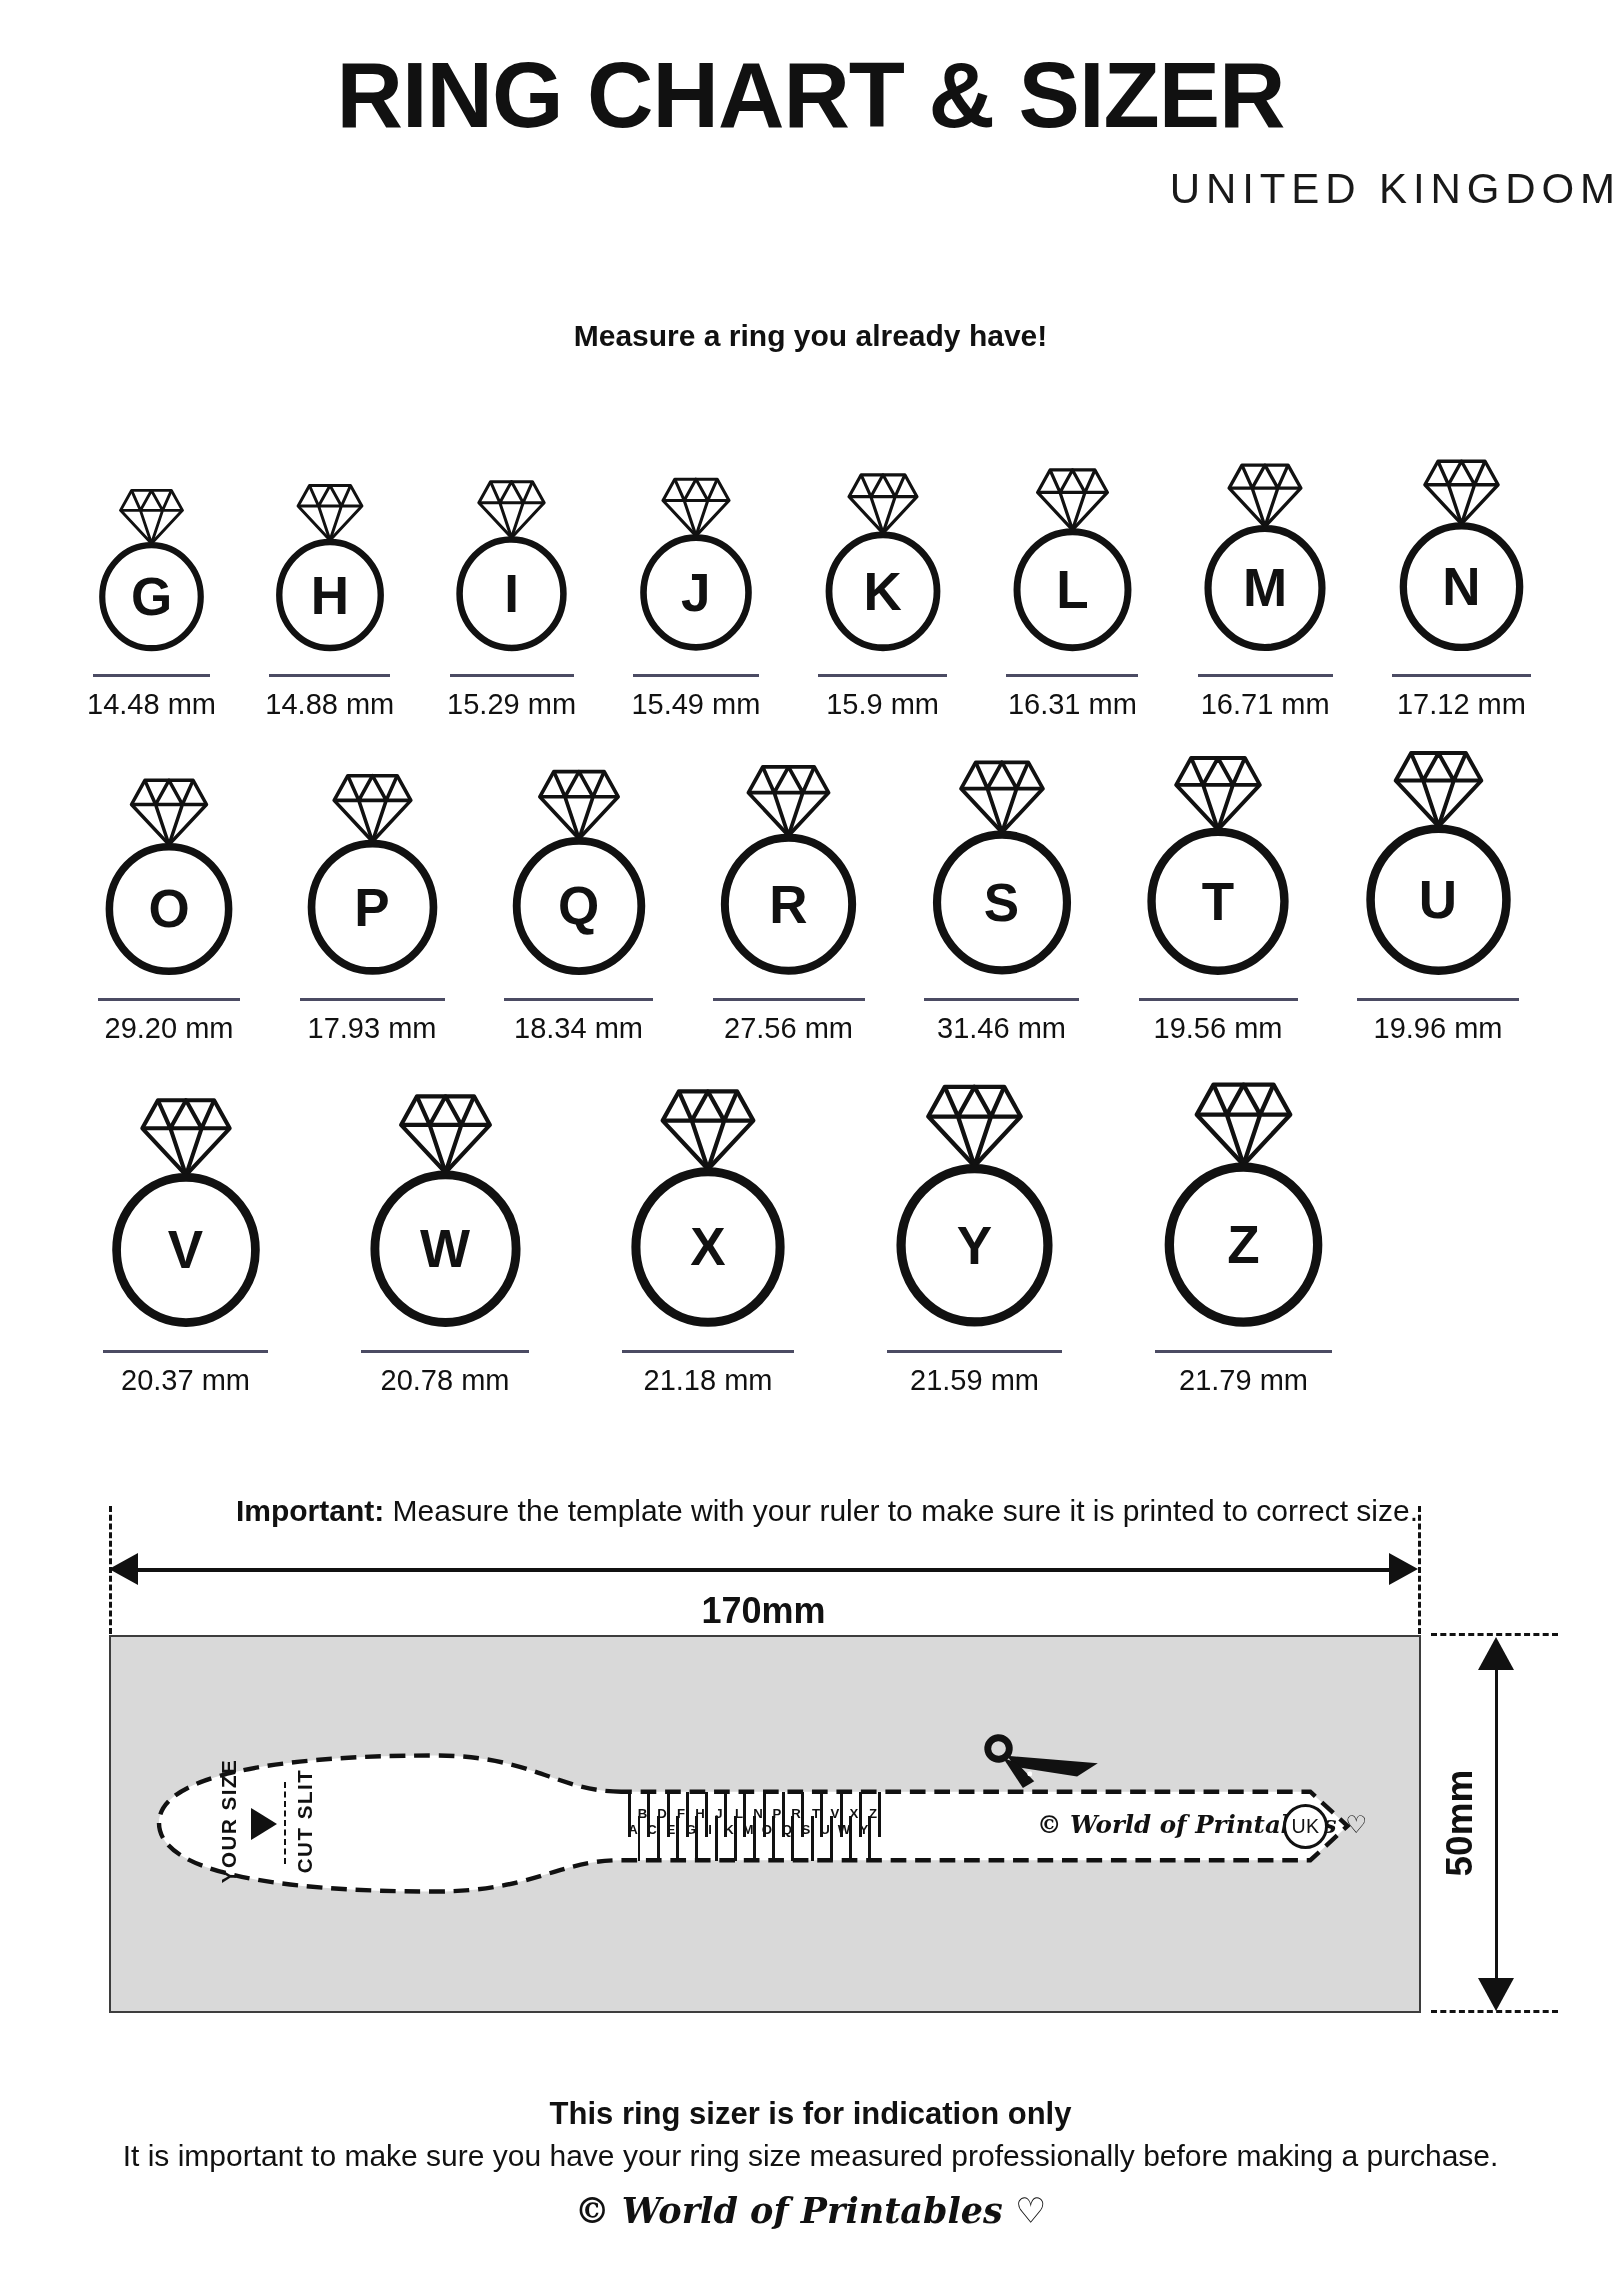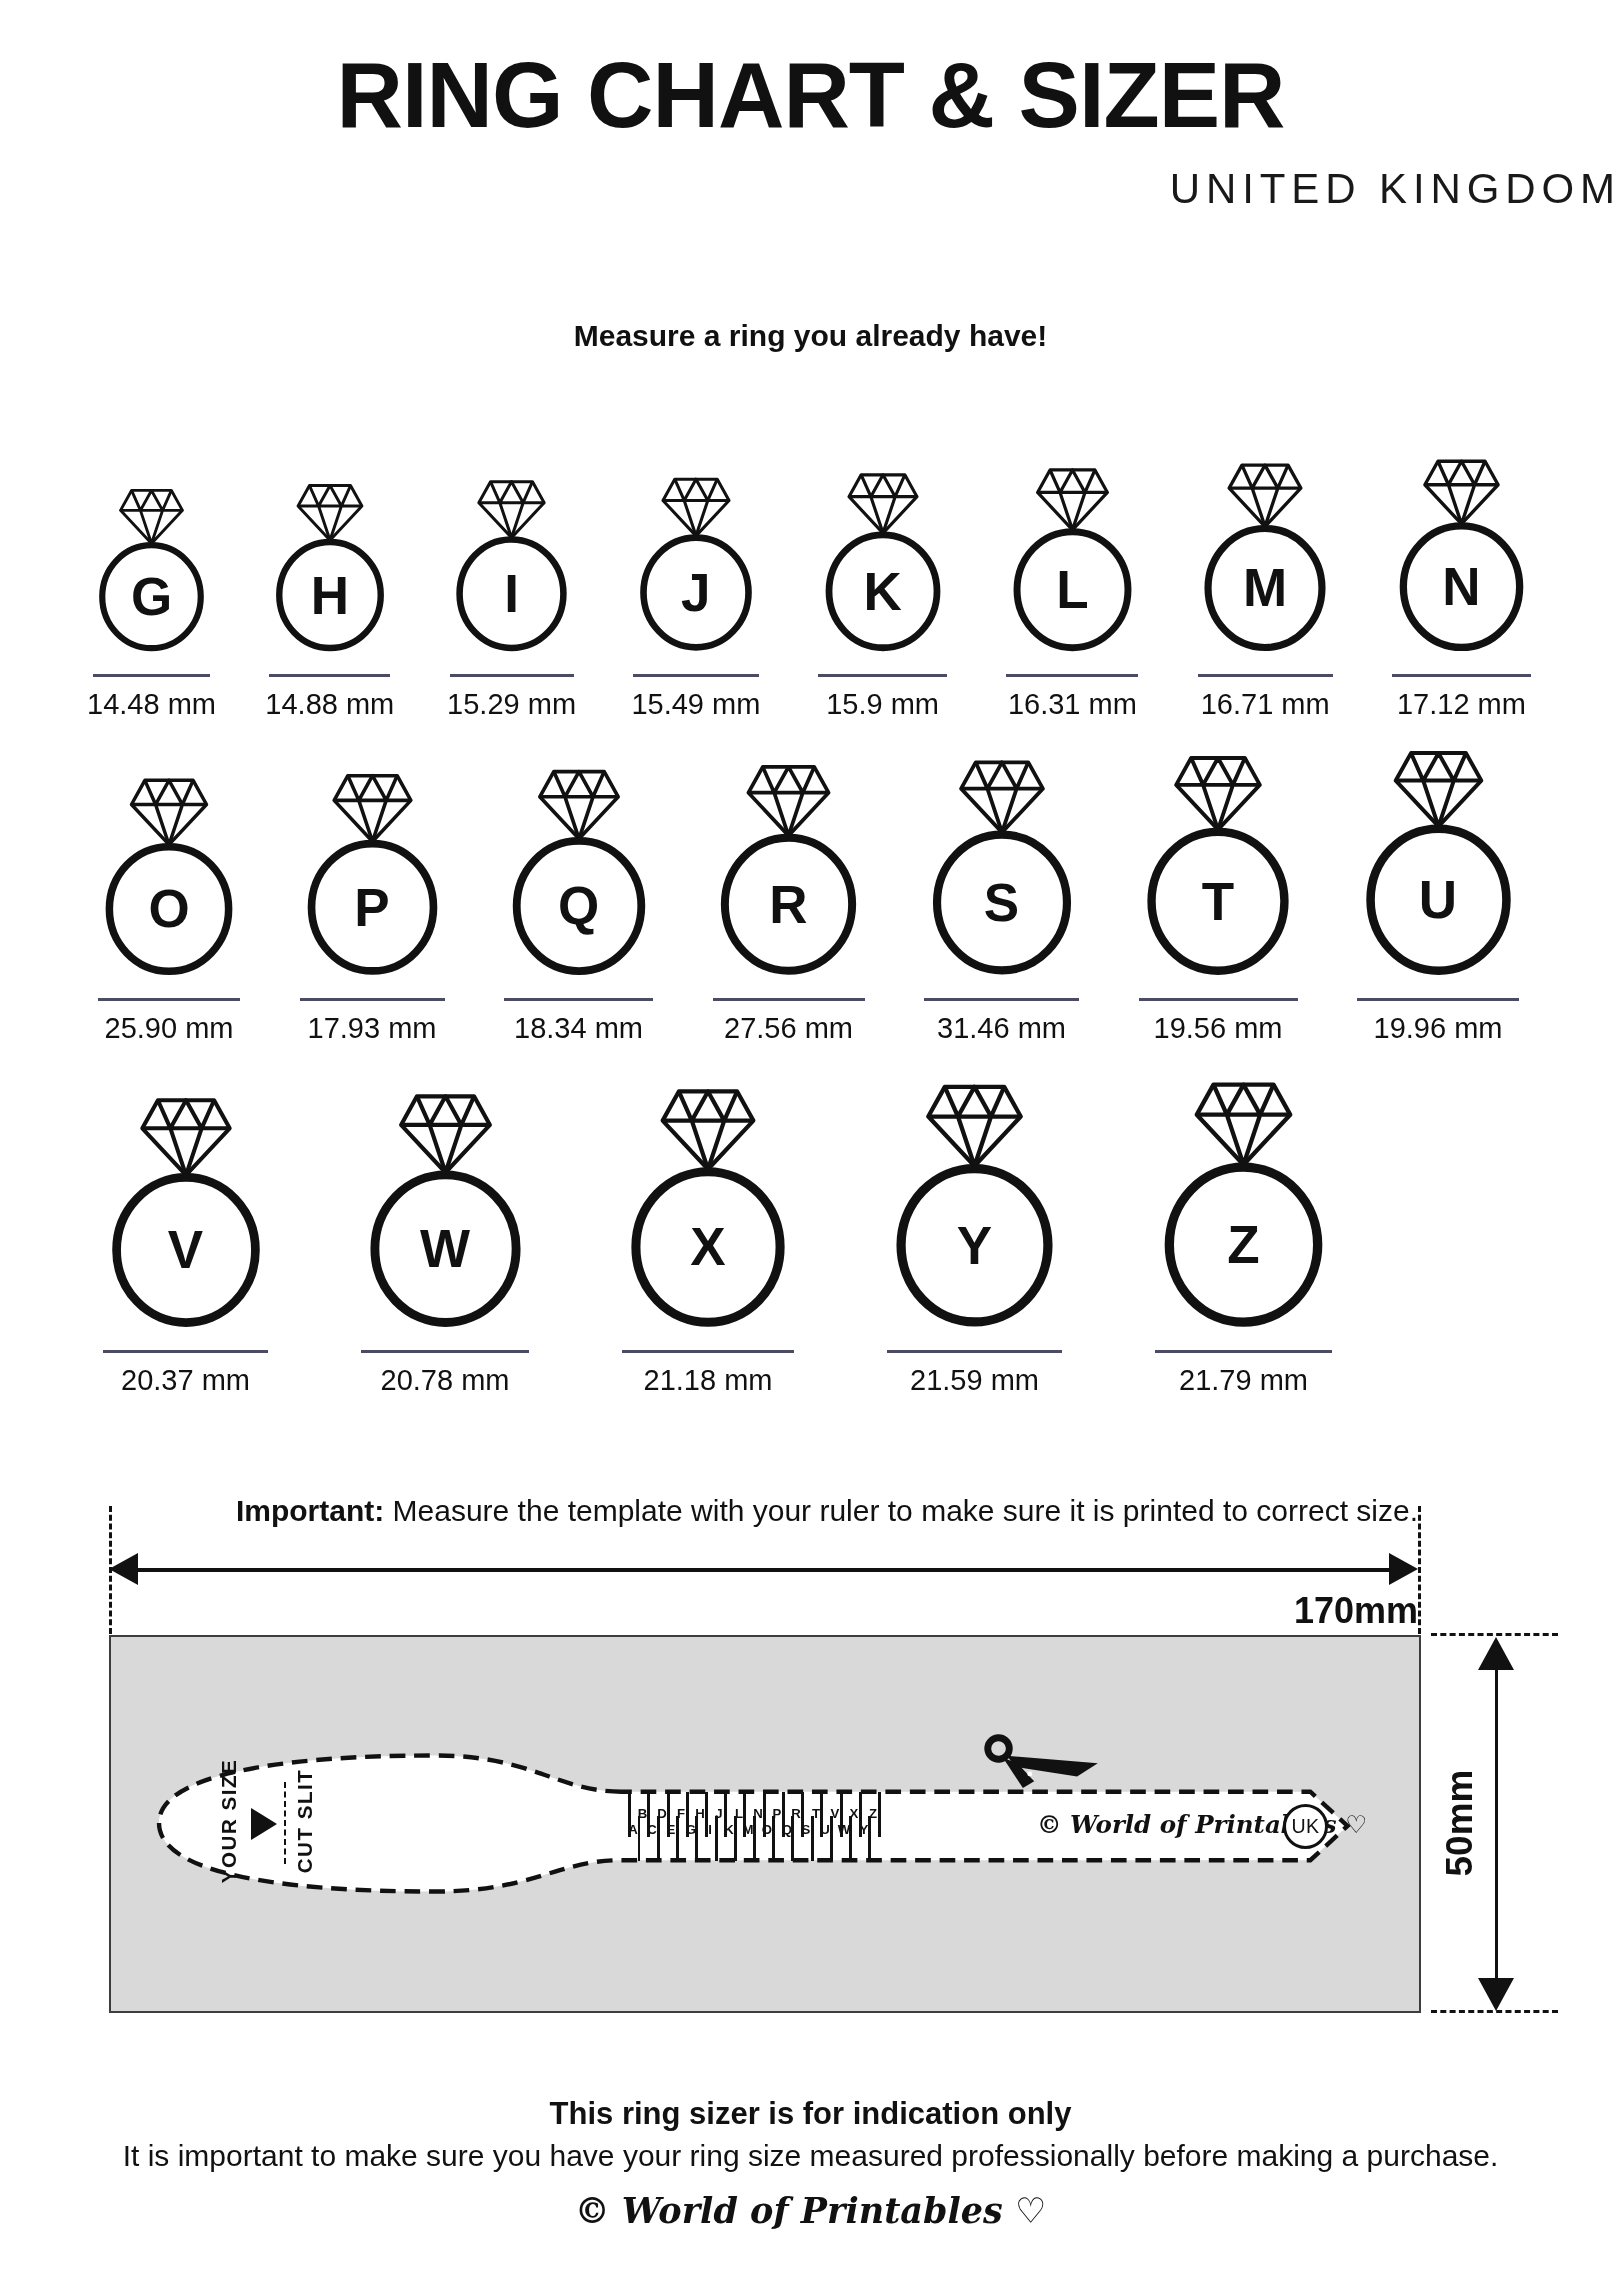--- a/index.html
+++ b/index.html
@@ -32,21 +32,21 @@
   .dim-text b{font-weight:bold;}
   .vguide{position:absolute;top:1506px;height:128px;width:0;border-left:3.4px dashed #111;}
   .vguide.left{left:109px;}
   .vguide.right{left:1418px;}
   .harrow{position:absolute;top:1553px;left:109px;width:1309px;height:33px;}
   .harrow .shaft{position:absolute;left:19.6px;right:19.6px;top:14.7px;height:4.4px;background:#111;}
   .harrow .head-left{position:absolute;left:0;top:0;width:0;height:0;
     border-top:16.7px solid transparent;border-bottom:16.7px solid transparent;border-right:29px solid #111;}
   .harrow .head-right{position:absolute;right:0;top:0;width:0;height:0;
     border-top:16.7px solid transparent;border-bottom:16.7px solid transparent;border-left:29px solid #111;}
-  .dim-width-label{position:absolute;top:1590px;left:109px;width:1309px;text-align:right;
+  .dim-width-label{position:absolute;top:1590px;left:109px;width:1309px;text-align:center;
     font-size:36px;font-weight:bold;}
   
   .panel{position:absolute;left:109px;top:1635px;width:1312px;height:378px;
     background:#d9d9d9;border:2.5px solid #3d3d3d;box-sizing:border-box;}
   .panel svg.sizer-shape{position:absolute;left:0;top:0;}
   .vertical-label{position:absolute;white-space:nowrap;font-size:20.6px;font-weight:600;
     letter-spacing:1.5px;transform:translate(-50%,-50%) rotate(-90deg);}
   .your-size{left:118px;top:184px;}
   .cut-slit{left:194px;top:184px;}
   .slit-arrow{position:absolute;left:140px;top:171px;width:0;height:0;
@@ -187,21 +187,21 @@
 <div class="ring-row row2">
     <div class="ring-card" style="width: 142px;">
       <div class="ring-figure" style="width: 134px; height: 201px;"><svg viewBox="0 0 100 150" width="100%" height="100%">
           <g fill="none" stroke="#111" stroke-width="2.6" stroke-linejoin="round">
             <path d="M32,4 L68,4 L78,22 L50,52 L22,22 Z"></path>
             <path d="M22,22 L78,22 M32,4 L40,22 L50,4 L60,22 L68,4 M40,22 L50,52 M60,22 L50,52"></path>
           </g>
           <ellipse cx="50" cy="100" rx="44.5" ry="46.5" fill="none" stroke="#111" stroke-width="5.6"></ellipse>
         </svg><div class="ring-letter">O</div></div>
       <div class="ring-underline"></div>
-      <div class="ring-size-label">25.90 mm</div>
+      <div class="ring-size-label">29.20 mm</div>
     </div>
     <div class="ring-card" style="width: 145px;">
       <div class="ring-figure" style="width: 137px; height: 206px;"><svg viewBox="0 0 100 150" width="100%" height="100%">
           <g fill="none" stroke="#111" stroke-width="2.6" stroke-linejoin="round">
             <path d="M32,4 L68,4 L78,22 L50,52 L22,22 Z"></path>
             <path d="M22,22 L78,22 M32,4 L40,22 L50,4 L60,22 L68,4 M40,22 L50,52 M60,22 L50,52"></path>
           </g>
           <ellipse cx="50" cy="100" rx="44.5" ry="46.5" fill="none" stroke="#111" stroke-width="5.6"></ellipse>
         </svg><div class="ring-letter">P</div></div>
       <div class="ring-underline"></div>

